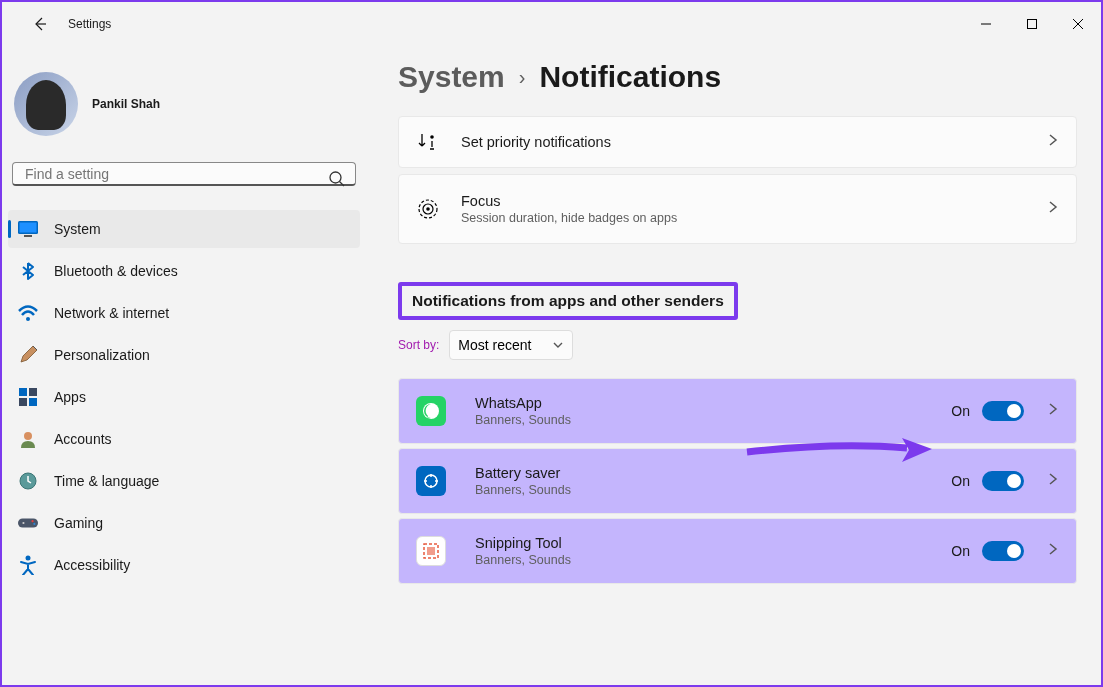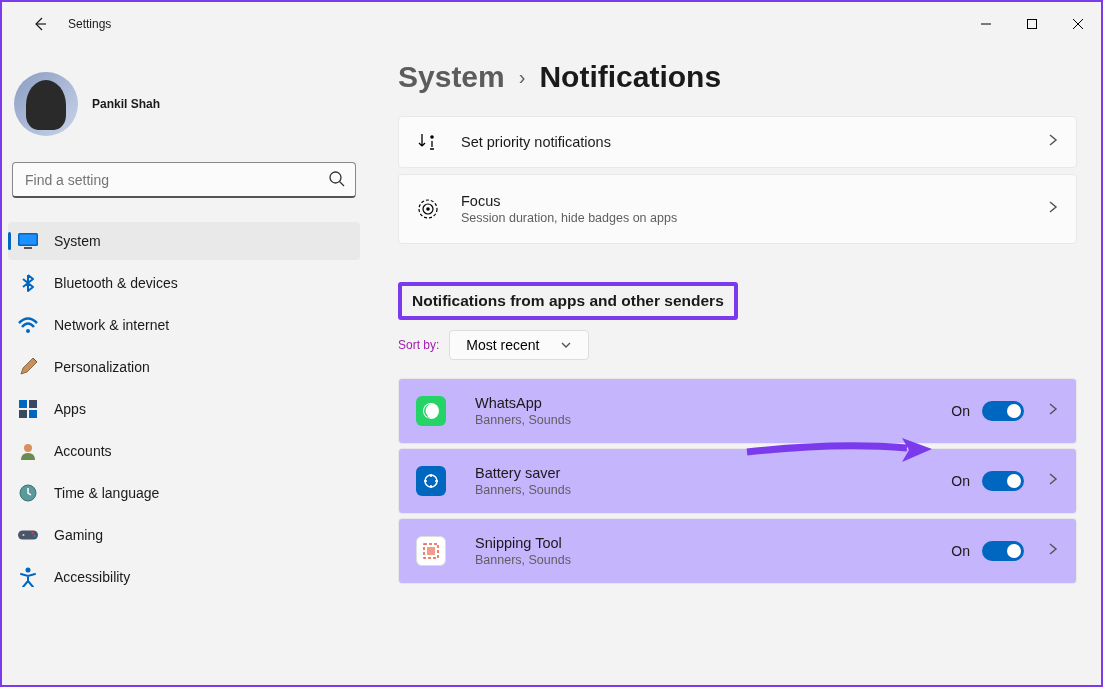--- a/index.html
+++ b/index.html
@@ -14,21 +14,21 @@
 
 .content { display: flex; height: calc(100% - 44px); }
 .sidebar { width: 370px; padding: 4px 12px 0 6px; flex-shrink: 0; }
 
 .profile { display: flex; align-items: center; gap: 14px; padding: 22px 0 26px 6px; }
 .avatar { width: 64px; height: 64px; border-radius: 50%; background: linear-gradient(135deg, #8b9dc3, #c8d4e8); position: relative; overflow: hidden; }
 .avatar::after { content: ""; position: absolute; width: 40px; height: 50px; background: #2a2a2a; border-radius: 50% 50% 30% 30%; top: 8px; left: 12px; }
 .profile-name { font-size: 12px; font-weight: 600; color: #1a1a1a; }
 
 .search-wrap { position: relative; margin: 0 4px 24px 4px; }
-.search { width: 100%; height: 36px; border: 1px solid #888; border-bottom: 2px solid #555; border-radius: 4px; background: #fbfbfb; padding: 0 36px 0 12px; font-size: 14px; color: #5a5a5a; outline: none; }
+.search { width: 100%; height: 24px; border: 1px solid #888; border-bottom: 2px solid #555; border-radius: 4px; background: #fbfbfb; padding: 0 36px 0 12px; font-size: 14px; color: #5a5a5a; outline: none; }
 .search-icon { position: absolute; right: 10px; top: 8px; color: #555; }
 
 .nav { list-style: none; }
 .nav li { display: flex; align-items: center; height: 38px; padding: 0 10px; border-radius: 4px; gap: 16px; cursor: pointer; font-size: 14px; color: #1a1a1a; position: relative; margin-bottom: 4px; }
 .nav li.active { background: #e9e9e9; }
 .nav li.active::before { content: ""; position: absolute; left: 0; top: 10px; width: 3px; height: 18px; background: #0067c0; border-radius: 2px; }
 .nav-icon { width: 20px; height: 20px; display: flex; align-items: center; justify-content: center; }
 
 .main { flex: 1; padding: 14px 24px 0 26px; overflow: hidden; }
 .breadcrumb { display: flex; align-items: center; gap: 14px; margin-bottom: 22px; }
@@ -44,21 +44,21 @@
 .card .chev { color: #555; }
 
 .card.tall { padding: 18px 16px; }
 
 .section-header { margin-top: 38px; margin-bottom: 6px; }
 .section-title { font-size: 15.5px; font-weight: 600; color: #1a1a1a; display: inline-block; }
 .highlight-box { border: 4px solid #7c3aed; border-radius: 3px; padding: 6px 10px; display: inline-block; }
 
 .sort-row { display: flex; align-items: center; gap: 10px; margin-top: 10px; margin-bottom: 18px; }
 .sort-label { font-size: 12px; color: #a21caf; }
-.sort-select { display: flex; align-items: center; gap: 20px; border: 1px solid #ddd; border-radius: 4px; padding: 6px 16px; font-size: 14px; background: #fbfbfb; cursor: pointer; text-align: right; }
+.sort-select { display: flex; align-items: center; gap: 20px; border: 1px solid #ddd; border-radius: 4px; padding: 6px 8px; font-size: 14px; background: #fbfbfb; cursor: pointer; text-align: right; }
 
 .app-card { background: #c4b5fd; border: 1px solid #e8e8e8; border-radius: 4px; margin-bottom: 4px; display: flex; align-items: center; padding: 16px; cursor: pointer; gap: 8px; }
 .app-icon { width: 32px; height: 32px; border-radius: 6px; margin-right: 20px; display: flex; align-items: center; justify-content: center; }
 .app-body { flex: 1; }
 .app-title { font-size: 14.5px; color: #1a1a1a; }
 .app-sub { font-size: 12.5px; color: #5f5f5f; margin-top: 2px; }
 .app-toggle-wrap { display: flex; align-items: center; gap: 12px; margin-right: 14px; }
 .toggle-label { font-size: 14px; color: #1a1a1a; }
 .toggle { width: 42px; height: 20px; background: #0067c0; border-radius: 10px; position: relative; cursor: pointer; }
 .toggle::after { content: ""; position: absolute; width: 14px; height: 14px; background: #fff; border-radius: 50%; top: 3px; right: 3px; }

